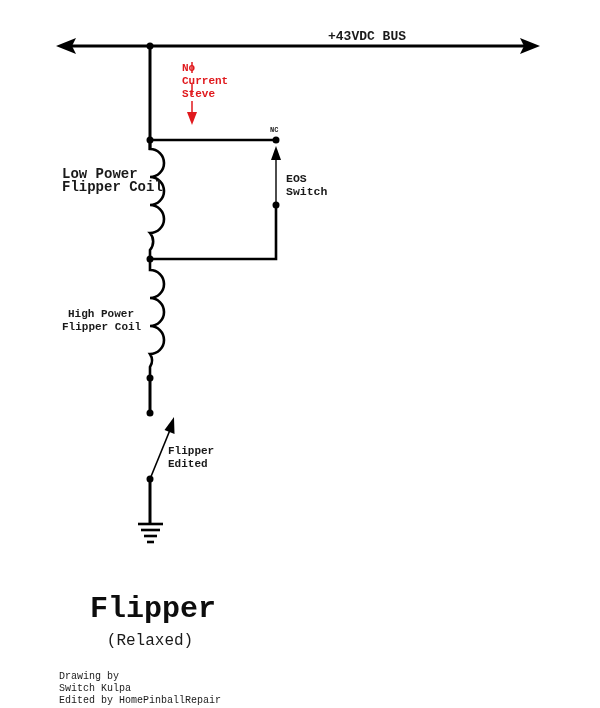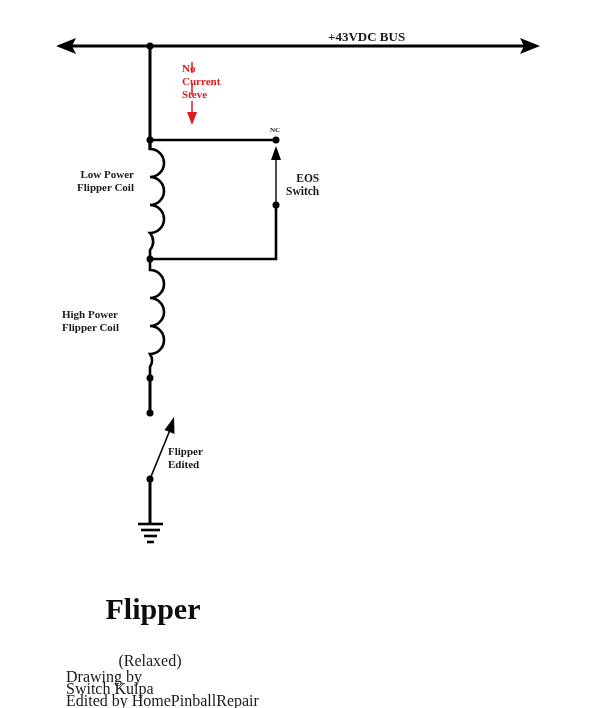--- a/index.html
+++ b/index.html
@@ -1,28 +1,28 @@
 <!DOCTYPE html>
 <html><head>
   <meta charset="utf-8">
   <style>
     html, body { margin: 0; padding: 0; background: #ffffff; }
     body { width: 600px; height: 708px; position: relative; overflow: hidden; font-family: "Liberation Sans", "DejaVu Sans", sans-serif; }
     #schematic { position: absolute; left: 0; top: 0; }
-    .lbl { position: absolute; font-family: Liberation Serif, serif; font-weight: bold; color: #1a1a1a; white-space: nowrap; }
+    .lbl { position: absolute; font-family: Liberation Mono, monospace; font-weight: bold; color: #1a1a1a; white-space: nowrap; }
     .bus-label { left: 328px; top: 29px; font-size: 13px; }
     .nocurrent { left: 182px; top: 62px; font-size: 11px; line-height: 13px; color: #e0191d; }
     .nc-label { left: 270px; top: 126px; font-size: 7px; }
-    .eos-label { left: 286px; top: 172px; font-size: 11.5px; line-height: 13px; text-align: right; }
-    .low-coil-label { left: 62px; top: 168px; font-size: 11px; line-height: 13px; text-align: right; width: 72px; }
-    .high-coil-label { left: 62px; top: 308px; font-size: 11px; line-height: 13px; text-align: left; width: 72px; }
+    .eos-label { left: 286px; top: 172px; font-size: 11.5px; line-height: 13px; }
+    .low-coil-label { left: 62px; top: 168px; font-size: 14px; line-height: 13px; text-align: right; width: 72px; }
+    .high-coil-label { left: 62px; top: 308px; font-size: 11px; line-height: 13px; text-align: right; width: 72px; }
     .button-label { left: 168px; top: 445px; font-size: 11px; line-height: 13px; }
     .title { left: 0; width: 306px; text-align: center; top: 592px; font-size: 30px; color: #0d0d0d; }
-    .subtitle { left: 0; width: 300px; text-align: center; top: 652px; font-size: 16px; font-weight: normal; color: #1a1a1a; }
-    .credits { left: 66px; top: 671px; font-size: 16px; line-height: 12px; font-weight: normal; color: #1a1a1a; }
+    .subtitle { left: 0; width: 300px; text-align: center; top: 632px; font-size: 16px; font-weight: normal; color: #1a1a1a; }
+    .credits { left: 59px; top: 671px; font-size: 10px; line-height: 12px; font-weight: normal; color: #1a1a1a; }
     .credits div { white-space: nowrap; }
   </style>
 </head>
 <body>
 
 <svg id="schematic" width="600" height="708" viewBox="0 0 600 708" xmlns="http://www.w3.org/2000/svg">
 
   <g>
     <line x1="70" y1="46" x2="526" y2="46" stroke="#000" stroke-width="3.2"></line>
     <polygon points="56,46 76,38 72,46 76,54" fill="#000"></polygon>

